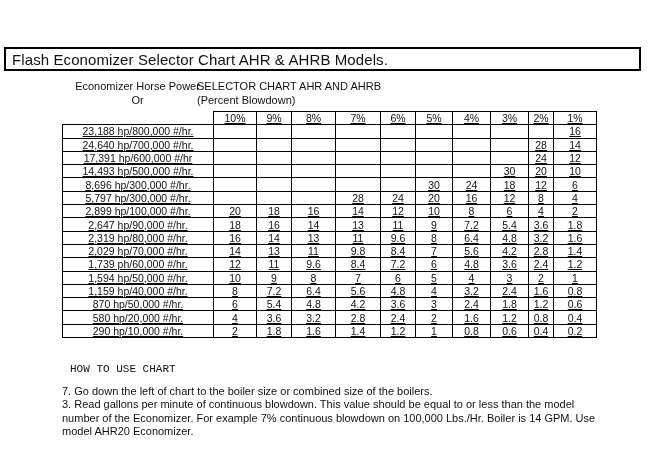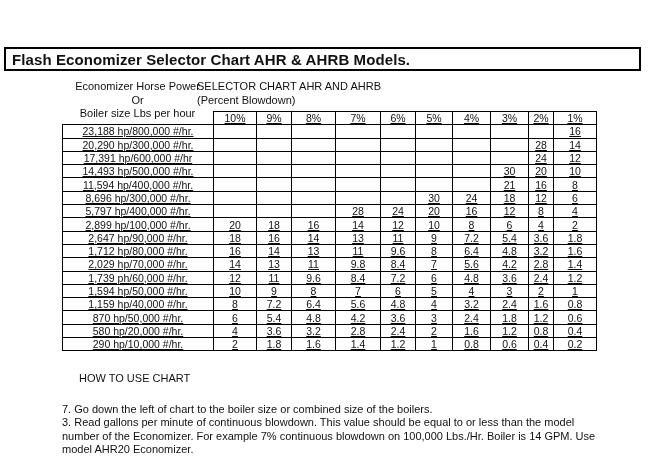--- a/index.html
+++ b/index.html
@@ -3,21 +3,21 @@
 <meta charset="utf-8">
 <style>
   html,body{margin:0;padding:0;background:#fff;}
   .page{
     position:relative;width:650px;height:473px;background:#fff;
     font-family:"Liberation Sans",sans-serif;color:#111;overflow:hidden;
   }
   .title-box{
     position:absolute;left:4px;top:47px;width:627px;height:20px;
     border:2px solid #000;display:flex;align-items:center;
-    padding-left:6px;font-weight:700;font-size:15px;letter-spacing:0.1px;
+    padding-left:6px;font-weight:400;font-size:15px;letter-spacing:0.1px;
     background:#fff;
   }
   .left-head{
     position:absolute;left:62px;top:80px;width:151px;
     text-align:center;font-size:11px;line-height:13.5px;
   }
   .right-head{
     position:absolute;left:197px;top:80px;width:383px;
     font-size:11px;line-height:13.5px;
   }
@@ -29,35 +29,34 @@
   table.sel th, table.sel td{
     border:1px solid #000;text-align:center;vertical-align:middle;
     height:12.3px;padding:0;font-weight:400;white-space:nowrap;overflow:hidden;
   }
   table.sel th.spacer{border:none;}
   table.sel td.rowlabel{font-size:10.5px;}
   .howto{
     position:absolute;left:62px;top:355px;width:545px;
     font-size:11px;line-height:13.6px;
   }
-  .howto .heading{margin:17px;}
+  .howto .heading{margin:8px;font-family:Liberation Mono, monospace;}
 </style>
 </head>
 <body>
 
 <div class="page">
 
   <div class="title-box">
     <span>Flash Economizer Selector Chart AHR &amp; AHRB Models.</span>
   </div>
 
   <div class="left-head">
     <div>Economizer Horse Power</div>
     <div>Or</div>
-    <div>Boiler size Lbs per hour</div>
   </div>
 
   <div class="right-head">
     <div>SELECTOR CHART AHR AND AHRB</div>
     <div>(Percent Blowdown)</div>
   </div>
 
   <table class="sel">
     <colgroup>
       <col style="width:151px">
@@ -95,21 +94,21 @@
           <td></td>
           <td></td>
           <td></td>
           <td></td>
           <td></td>
           <td></td>
           <td></td>
           <td>16</td>
         </tr>
         <tr>
-          <td class="rowlabel">20,290 hp/300,000 #/hr.</td>
+          <td class="rowlabel">24,640 hp/700,000 #/hr.</td>
           <td></td>
           <td></td>
           <td></td>
           <td></td>
           <td></td>
           <td></td>
           <td></td>
           <td></td>
           <td>28</td>
           <td>14</td>
@@ -134,47 +133,34 @@
           <td></td>
           <td></td>
           <td></td>
           <td></td>
           <td></td>
           <td>30</td>
           <td>20</td>
           <td>10</td>
         </tr>
         <tr>
-          <td class="rowlabel">11,594 hp/400,000 #/hr.</td>
-          <td></td>
-          <td></td>
-          <td></td>
-          <td></td>
-          <td></td>
-          <td></td>
-          <td></td>
-          <td>21</td>
-          <td>16</td>
-          <td>8</td>
-        </tr>
-        <tr>
           <td class="rowlabel">8,696 hp/300,000 #/hr.</td>
           <td></td>
           <td></td>
           <td></td>
           <td></td>
           <td></td>
           <td>30</td>
           <td>24</td>
           <td>18</td>
           <td>12</td>
           <td>6</td>
         </tr>
         <tr>
-          <td class="rowlabel">5,797 hp/400,000 #/hr.</td>
+          <td class="rowlabel">5,797 hp/300,000 #/hr.</td>
           <td></td>
           <td></td>
           <td></td>
           <td>28</td>
           <td>24</td>
           <td>20</td>
           <td>16</td>
           <td>12</td>
           <td>8</td>
           <td>4</td>
@@ -199,21 +185,21 @@
           <td>14</td>
           <td>13</td>
           <td>11</td>
           <td>9</td>
           <td>7.2</td>
           <td>5.4</td>
           <td>3.6</td>
           <td>1.8</td>
         </tr>
         <tr>
-          <td class="rowlabel">1,712 hp/80,000 #/hr.</td>
+          <td class="rowlabel">2,319 hp/80,000 #/hr.</td>
           <td>16</td>
           <td>14</td>
           <td>13</td>
           <td>11</td>
           <td>9.6</td>
           <td>8</td>
           <td>6.4</td>
           <td>4.8</td>
           <td>3.2</td>
           <td>1.6</td>

